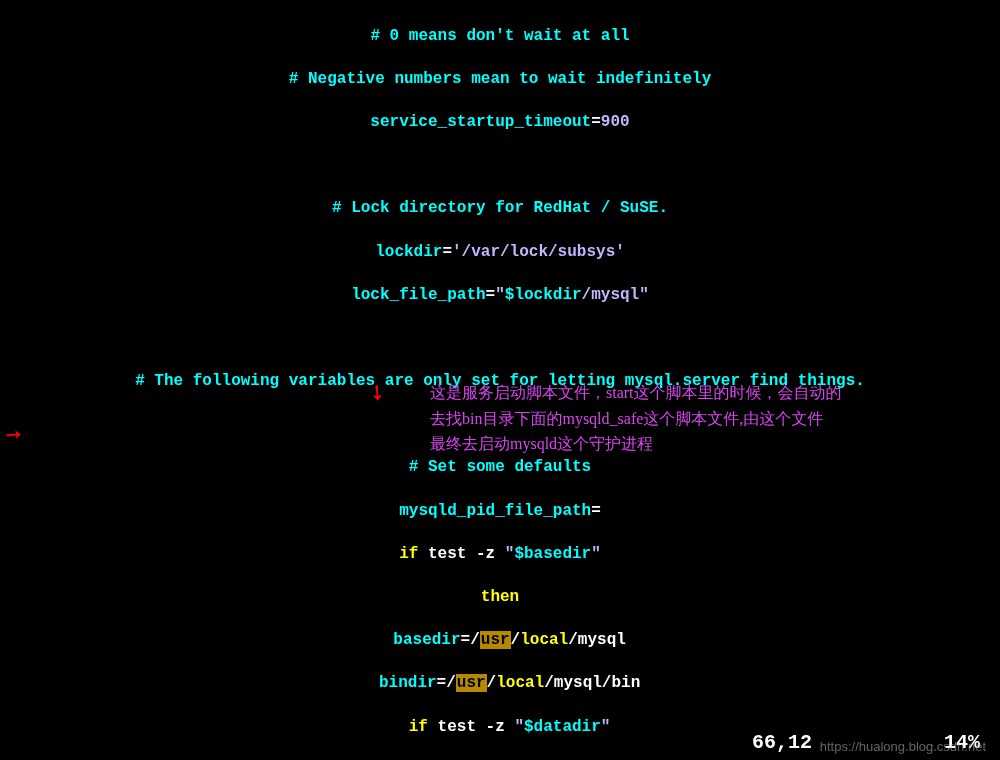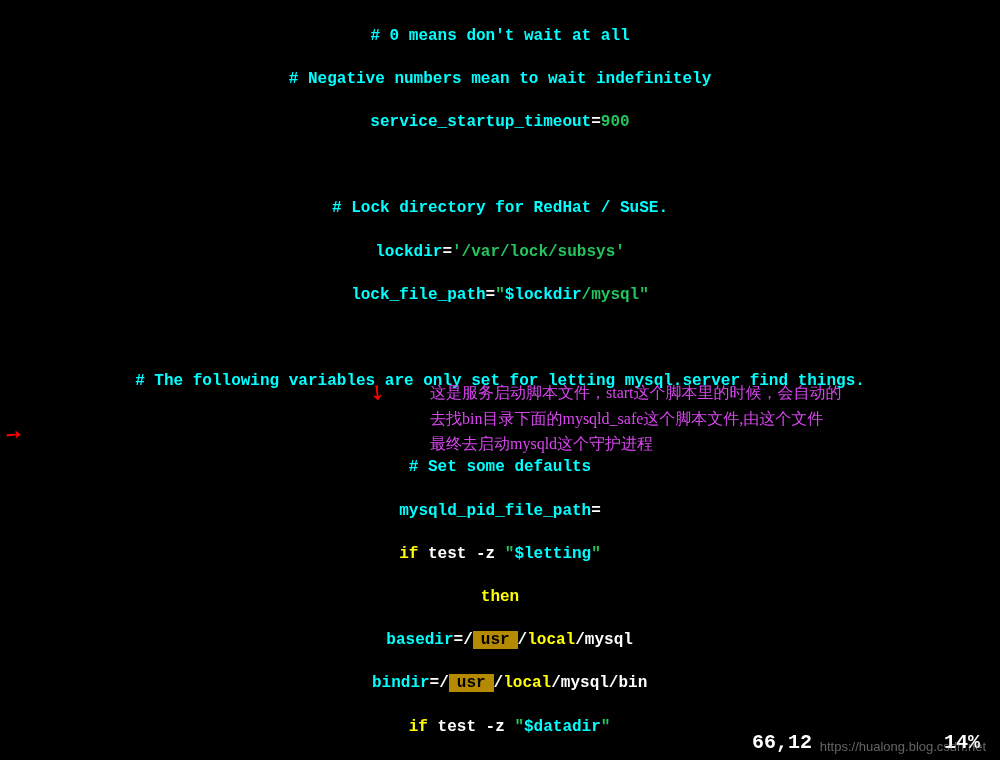--- a/index.html
+++ b/index.html
@@ -15,25 +15,25 @@
     position: relative;
   }
   .code-area {
     padding: 4px 8px;
     line-height: 1.35;
     white-space: pre;
   }
   .c-cyan { color: #00ffff; }
   .c-yellow { color: #ffff00; }
   .c-white { color: #ffffff; }
-  .c-magenta { color: #22c55e; }
+  .c-magenta { color: #c4b5fd; }
   .hl-usr {
     background: #b58900;
     color: #000;
-    padding: 0 8px;
+    padding: 0 1px;
   }
   .annotation {
     position: absolute;
     right: 10px;
     top: 380px;
     width: 560px;
     color: #d946ef;
     font-family: "SimSun", serif;
     font-size: 16px;
     font-weight: normal;
@@ -85,21 +85,21 @@
 <span class="line"><span class="c-cyan">service_startup_timeout</span><span class="c-white">=</span><span class="c-magenta">900</span></span>
 <span class="line"> </span>
 <span class="line"><span class="c-cyan"># Lock directory for RedHat / SuSE.</span></span>
 <span class="line"><span class="c-cyan">lockdir</span><span class="c-white">=</span><span class="c-magenta">'/var/lock/subsys'</span></span>
 <span class="line"><span class="c-cyan">lock_file_path</span><span class="c-white">=</span><span class="c-magenta">"</span><span class="c-cyan">$lockdir</span><span class="c-magenta">/mysql</span><span class="c-magenta">"</span></span>
 <span class="line"> </span>
 <span class="line"><span class="c-cyan"># The following variables are only set for letting mysql.server find things.</span></span>
 <span class="line"> </span>
 <span class="line"><span class="c-cyan"># Set some defaults</span></span>
 <span class="line"><span class="c-cyan">mysqld_pid_file_path</span><span class="c-white">=</span></span>
-<span class="line"><span class="c-yellow">if</span><span class="c-white"> test -z </span><span class="c-magenta">"</span><span class="c-cyan">$letting</span><span class="c-magenta">"</span></span>
+<span class="line"><span class="c-yellow">if</span><span class="c-white"> test -z </span><span class="c-magenta">"</span><span class="c-cyan">$basedir</span><span class="c-magenta">"</span></span>
 <span class="line"><span class="c-yellow">then</span></span>
 <span class="line"><span class="c-cyan">  basedir</span><span class="c-white">=/</span><span class="hl-usr">usr</span><span class="c-white">/</span><span class="c-yellow">local</span><span class="c-white">/mysql</span></span>
 <span class="line"><span class="c-cyan">  bindir</span><span class="c-white">=/</span><span class="hl-usr">usr</span><span class="c-white">/</span><span class="c-yellow">local</span><span class="c-white">/mysql/bin</span></span>
 <span class="line"><span class="c-yellow">  if</span><span class="c-white"> test -z </span><span class="c-magenta">"</span><span class="c-cyan">$datadir</span><span class="c-magenta">"</span></span>
 <span class="line"></span>
 
 
 
 
 

